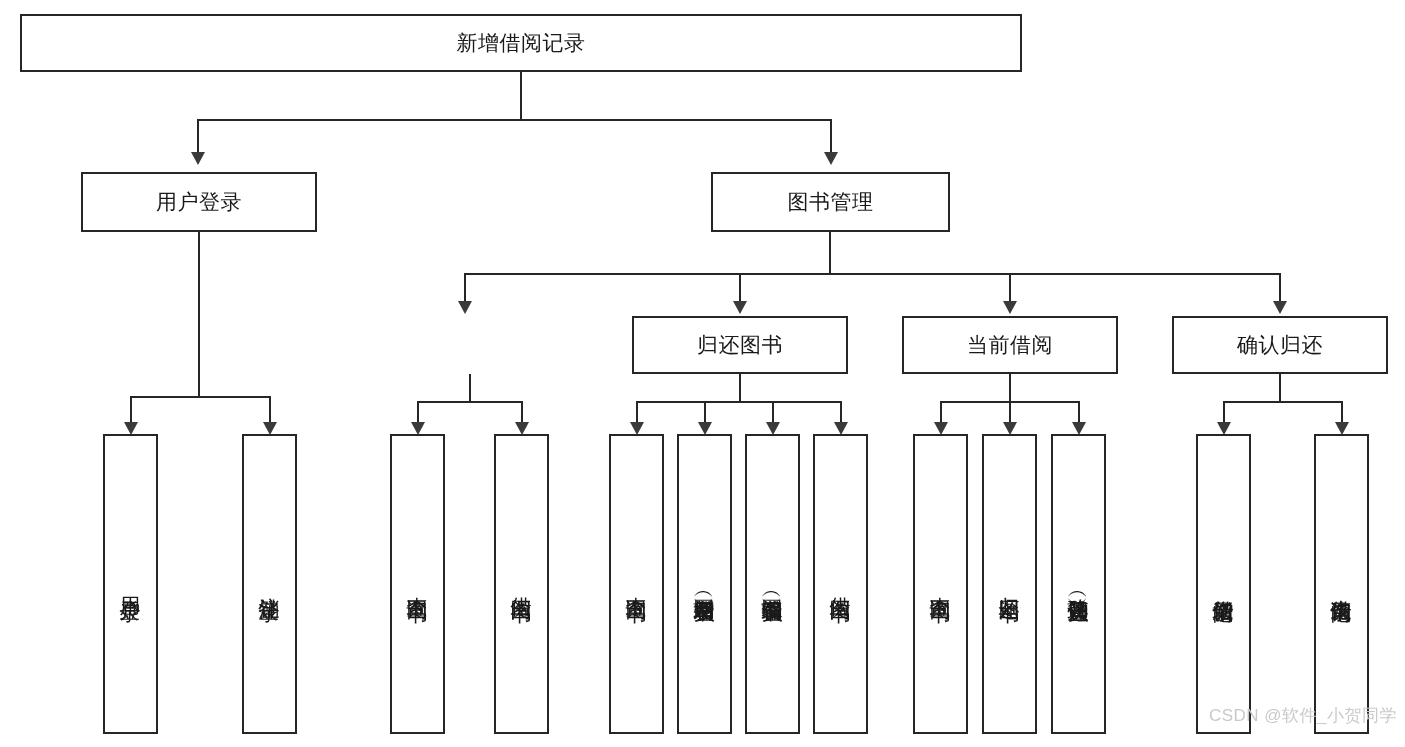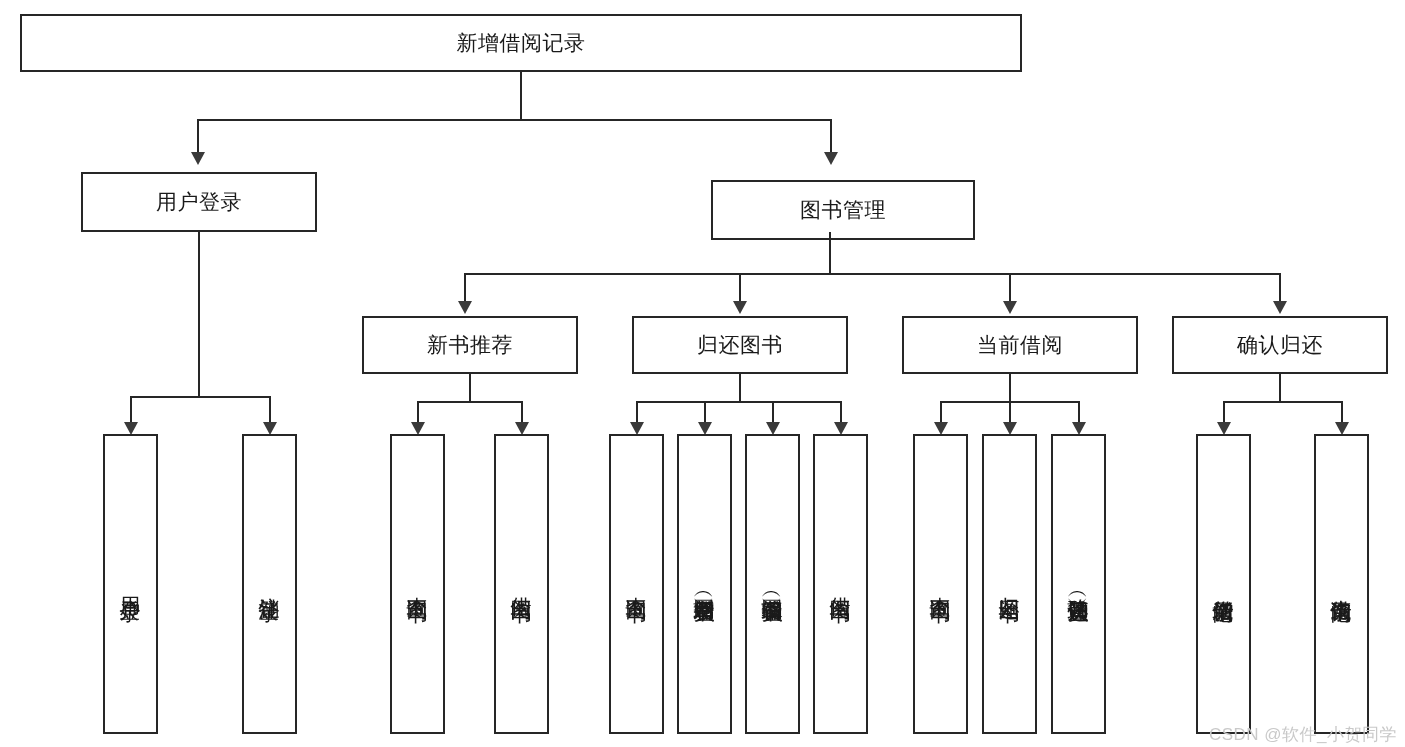--- a/index.html
+++ b/index.html
@@ -69,21 +69,21 @@
     position: absolute;
     width: 0;
     height: 0;
     border-left: 7px solid transparent;
     border-right: 7px solid transparent;
     border-top: 13px solid #3a3a3a;
   }
   .watermark {
     position: absolute;
     right: 8px;
-    bottom: 1px;
+    bottom: 20px;
     font-size: 17px;
     color: #c9c9c9;
     letter-spacing: 0.5px;
     white-space: nowrap;
   }
 </style>
 </head>
 <body>
 
 <div id="canvas">
@@ -99,21 +99,21 @@
   <div class="line vline" style="left:197px; top:119px; height:35px;"></div>
   <div class="arrow" style="left:191px; top:152px;"></div>
 
   <div class="line vline" style="left:830px; top:119px; height:35px;"></div>
   <div class="arrow" style="left:824px; top:152px;"></div>
 
   <div class="node h-node" style="left:81px; top:172px; width:236px; height:60px;">
     <span class="lbl">用户登录</span>
   </div>
 
-  <div class="node h-node" style="left:711px; top:180px; width:264px; height:60px;font-family:Liberation Serif, serif;">
+  <div class="node h-node" style="left:711px; top:172px; width:239px; height:60px;font-family:Liberation Serif, serif;">
     <span class="lbl">图书管理</span>
   </div>
 
   <div class="line vline" style="left:198px; top:232px; height:165px;"></div>
   <div class="line hline" style="left:130px; top:396px; width:140px;"></div>
   <div class="line vline" style="left:130px; top:396px; height:28px;"></div>
   <div class="arrow" style="left:124px; top:422px;"></div>
   <div class="line vline" style="left:269px; top:396px; height:28px;"></div>
   <div class="arrow" style="left:263px; top:422px;"></div>
 
@@ -121,27 +121,24 @@
   <div class="line hline" style="left:464px; top:273px; width:816px;"></div>
   <div class="line vline" style="left:464px; top:273px; height:30px;"></div>
   <div class="arrow" style="left:458px; top:301px;"></div>
   <div class="line vline" style="left:739px; top:273px; height:30px;"></div>
   <div class="arrow" style="left:733px; top:301px;"></div>
   <div class="line vline" style="left:1009px; top:273px; height:30px;"></div>
   <div class="arrow" style="left:1003px; top:301px;"></div>
   <div class="line vline" style="left:1279px; top:273px; height:30px;"></div>
   <div class="arrow" style="left:1273px; top:301px;"></div>
 
-  <div class="node h-node" style="left:362px; top:316px; width:216px; height:58px;">
-    <span class="lbl">新书推荐</span>
-  </div>
   <div class="node h-node" style="left:632px; top:316px; width:216px; height:58px;">
     <span class="lbl">归还图书</span>
   </div>
-  <div class="node h-node" style="left:902px; top:316px; width:236px; height:58px;">
+  <div class="node h-node" style="left:902px; top:316px; width:216px; height:58px;">
     <span class="lbl">当前借阅</span>
   </div>
   <div class="node h-node" style="left:1172px; top:316px; width:216px; height:58px;">
     <span class="lbl">确认归还</span>
   </div>
 
   <div class="line vline" style="left:469px; top:374px; height:28px;"></div>
   <div class="line hline" style="left:417px; top:401px; width:105px;"></div>
   <div class="line vline" style="left:417px; top:401px; height:23px;"></div>
   <div class="arrow" style="left:411px; top:422px;"></div>

